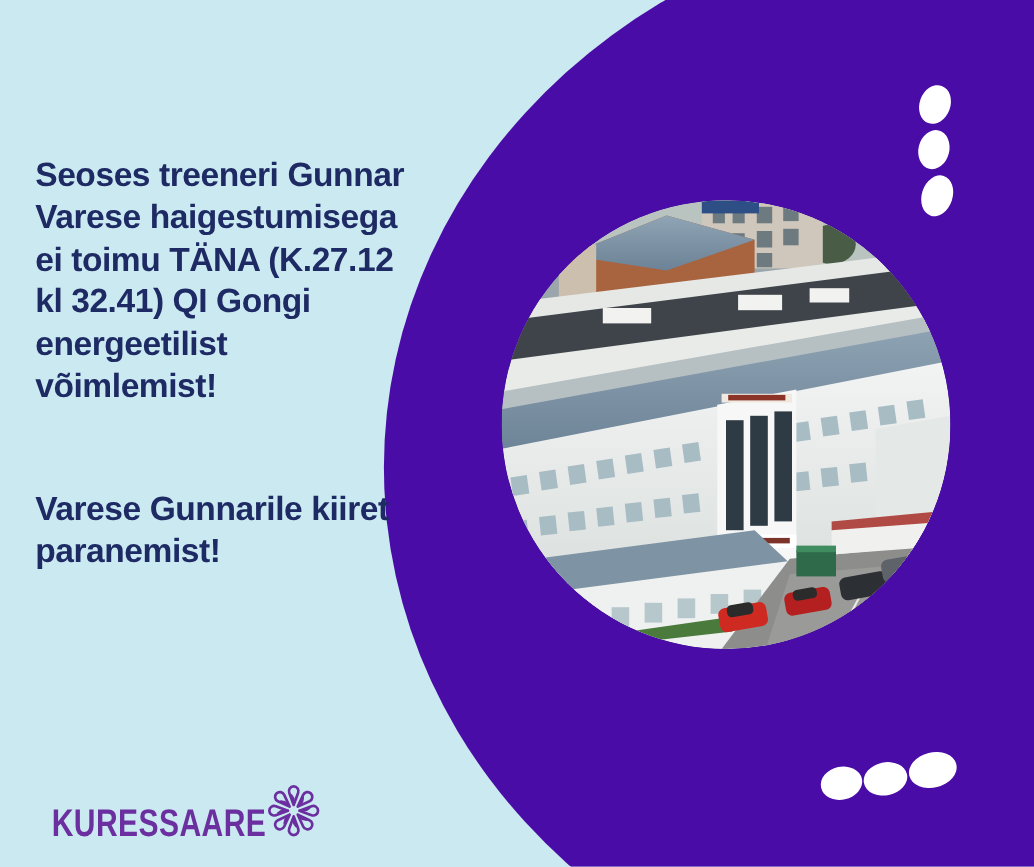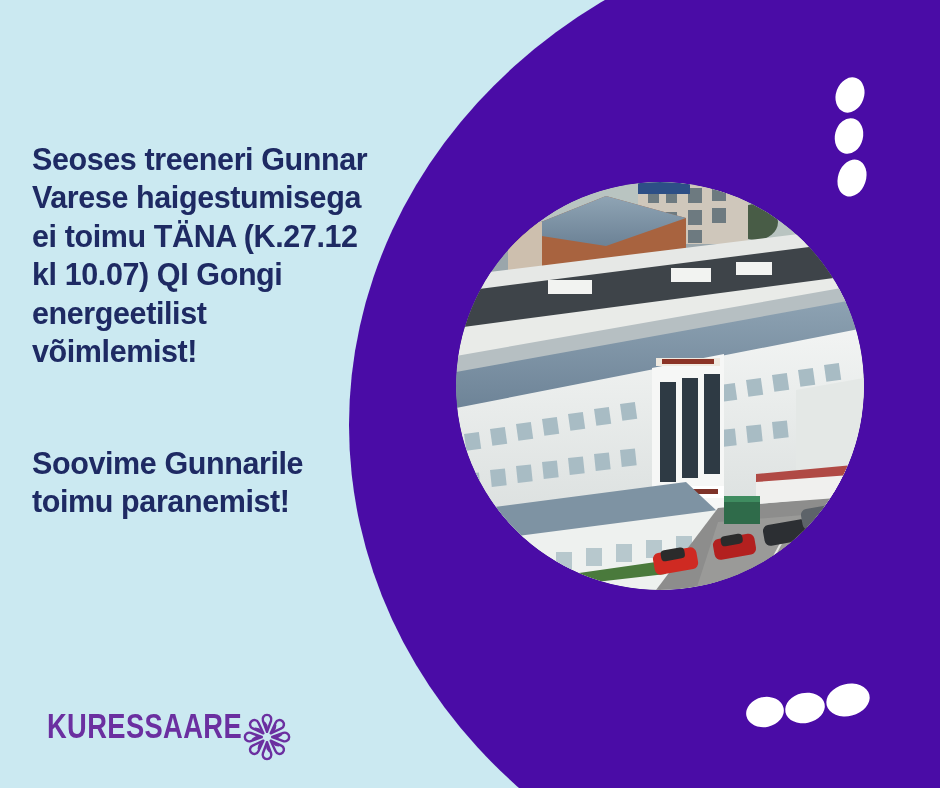--- a/index.html
+++ b/index.html
@@ -35,21 +35,21 @@
     white-space:pre-line;
     font-stretch:condensed;
   }
   #text-block .para{margin:0;}
   #text-block .para + .para{margin-top:34px;}
 
   
   #logo{
     position:absolute;
     left:47px;bottom:22px;
-    display:flex;align-items:flex-start;gap:9px;
+    display:flex;align-items:flex-end;gap:9px;
   }
   .logo-word{
     color:#6b2fa0;
     font-size:35px;
     font-weight:700;
     letter-spacing:0.5px;
     line-height:1;
     transform:scaleX(0.78);
     transform-origin:left center;
     white-space:nowrap;
@@ -225,22 +225,22 @@
           <rect x="264" y="355" width="22" height="10" rx="4" fill="#2b2b2b" transform="rotate(-10 264 355)"></rect>
           <rect x="306" y="344" width="44" height="21" rx="6" fill="#2c2f33" transform="rotate(-10 306 344)"></rect>
           <rect x="344" y="328" width="44" height="21" rx="6" fill="#5d6369" transform="rotate(-10 344 328)"></rect>
           <rect x="374" y="314" width="42" height="20" rx="6" fill="#4a5055" transform="rotate(-10 374 314)"></rect>
         </g>
       </g>
     </svg>
   </div>
 
   <div id="text-block">
-    <p class="para">Seoses treeneri Gunnar Varese haigestumisega ei toimu TÄNA (K.27.12 kl 10.07) QI Gongi energeetilist võimlemist!</p>
-    <p class="para">Soovime Gunnarile toimu paranemist!</p>
+    <p class="para">Seoses treeneri Gunnar Varese haigestumisega ei toimu TÄNA (K.27.12 kl 32.41) QI Gongi energeetilist võimlemist!</p>
+    <p class="para">Varese Gunnarile kiiret paranemist!</p>
   </div>
 
   <div id="logo">
     <span class="logo-slot lw-wrap" id="logo-word-left">
       <span class="logo-word">KURESSAARE</span>
     </span>
     <svg id="logo-mark" width="58" height="58" viewBox="0 0 100 100">
       <g fill="none" stroke="#6b2fa0" stroke-width="4.2" stroke-linecap="round" stroke-linejoin="round">
         <g id="arm">
           <path d="M50 41 L43 22 a7.5 7.5 0 1 1 14 0 L50 41"></path>

